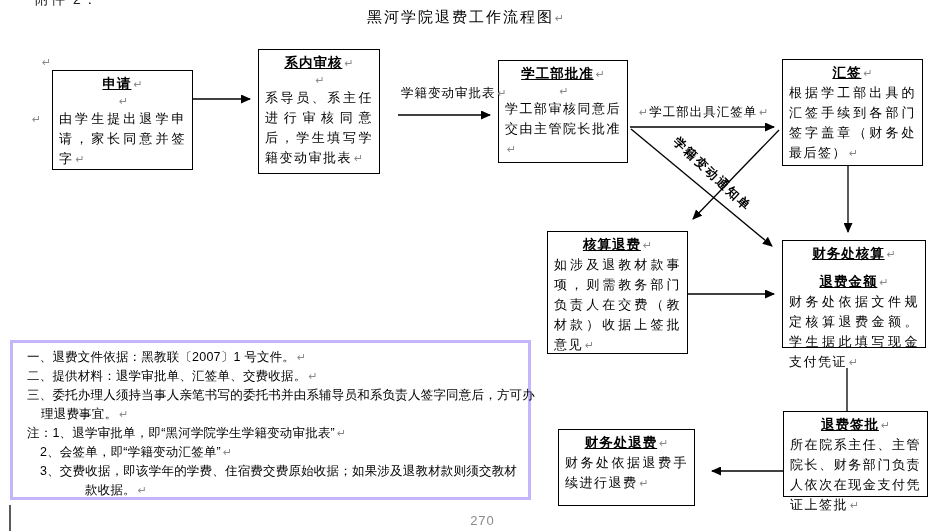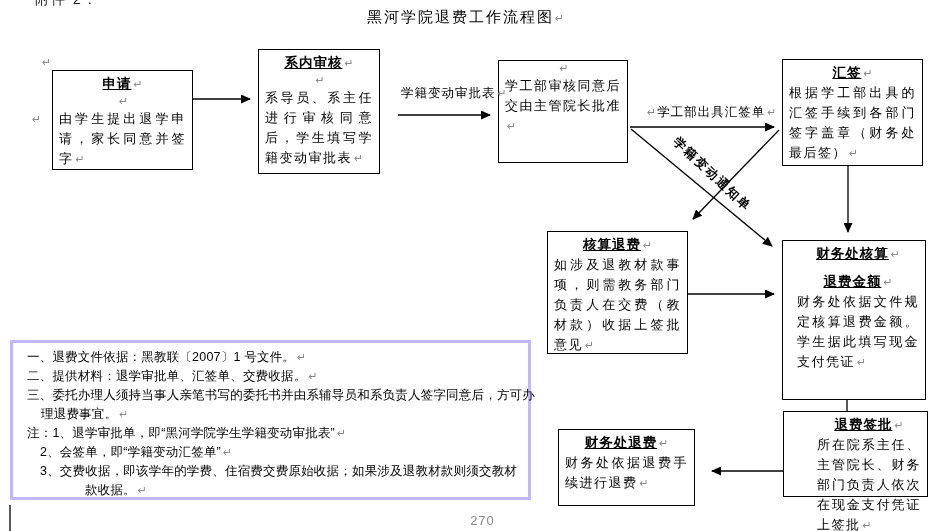--- a/index.html
+++ b/index.html
@@ -26,28 +26,28 @@
   .fbox-title{text-align:center;font-weight:bold;font-size:13.5px;line-height:19px;margin-top:3px;}
   .fbox-title .t{text-decoration:underline;letter-spacing:1px;}
   .fbox-blank{text-align:center;height:15px;line-height:13px;}
   .fbox-body{padding:0 6px;line-height:20px;letter-spacing:1.5px;text-align:justify;}
 
   #box-apply{left:52px;top:70px;width:141px;height:100px;}
   #box-dept-review{left:258px;top:49px;width:122px;height:125px;}
   #box-student-affairs{left:498px;top:60px;width:130px;height:103px;}
   #box-countersign{left:782px;top:59px;width:141px;height:107px;}
   #box-calc-refund{left:547px;top:231px;width:141px;height:123px;}
-  #box-finance-calc{left:782px;top:240px;width:144px;height:160px;padding-left:8px;}
-  #box-refund-sign{left:783px;top:411px;width:145px;height:86px;padding-left:27px;}
+  #box-finance-calc{left:782px;top:240px;width:144px;height:108px;}
+  #box-refund-sign{left:783px;top:411px;width:145px;height:86px;}
   #box-finance-refund{left:558px;top:429px;width:137px;height:77px;}
 
   
   .edge-label{position:absolute;z-index:3;font-size:12.5px;letter-spacing:1px;background:transparent;white-space:nowrap;}
   #label-status-form{left:401px;top:85px;}
-  #label-countersign-slip{left:637px;top:104px;margin-left:8px;}
+  #label-countersign-slip{left:637px;top:104px;}
   #label-status-notice{
     left:650px;top:166px;width:124px;text-align:center;
     transform:rotate(43deg);transform-origin:center center;
     font-size:12.5px;letter-spacing:2px;font-weight:bold;z-index:1;
   }
 
   
   .notes{
     position:absolute;left:10px;top:340px;width:521px;height:160px;
     border:3px solid #c4b5fd;box-sizing:border-box;z-index:2;background:#fff;
@@ -95,20 +95,21 @@
     <div class="fbox-body"><span>由学生提出退学申请，家长同意并签字</span><span class="rm">↵</span></div>
   </div>
 
   <div class="fbox" id="box-dept-review">
     <div class="fbox-title"><span class="t">系内审核</span><span class="rm">↵</span></div>
     <div class="fbox-blank"><span class="rm">↵</span></div>
     <div class="fbox-body"><span>系导员、系主任进行审核同意后，学生填写学籍变动审批表</span><span class="rm">↵</span></div>
   </div>
 
   <div class="fbox" id="box-student-affairs">
+    <div class="fbox-title"><span class="t">学工部批准</span><span class="rm">↵</span></div>
     <div class="fbox-blank"><span class="rm">↵</span></div>
     <div class="fbox-body"><span>学工部审核同意后交由主管院长批准</span><span class="rm">↵</span></div>
   </div>
 
   <div class="fbox" id="box-countersign">
     <div class="fbox-title"><span class="t">汇签</span><span class="rm">↵</span></div>
     <div class="fbox-body"><span>根据学工部出具的汇签手续到各部门签字盖章（财务处最后签）</span><span class="rm">↵</span></div>
   </div>
 
   <div class="fbox" id="box-calc-refund">

